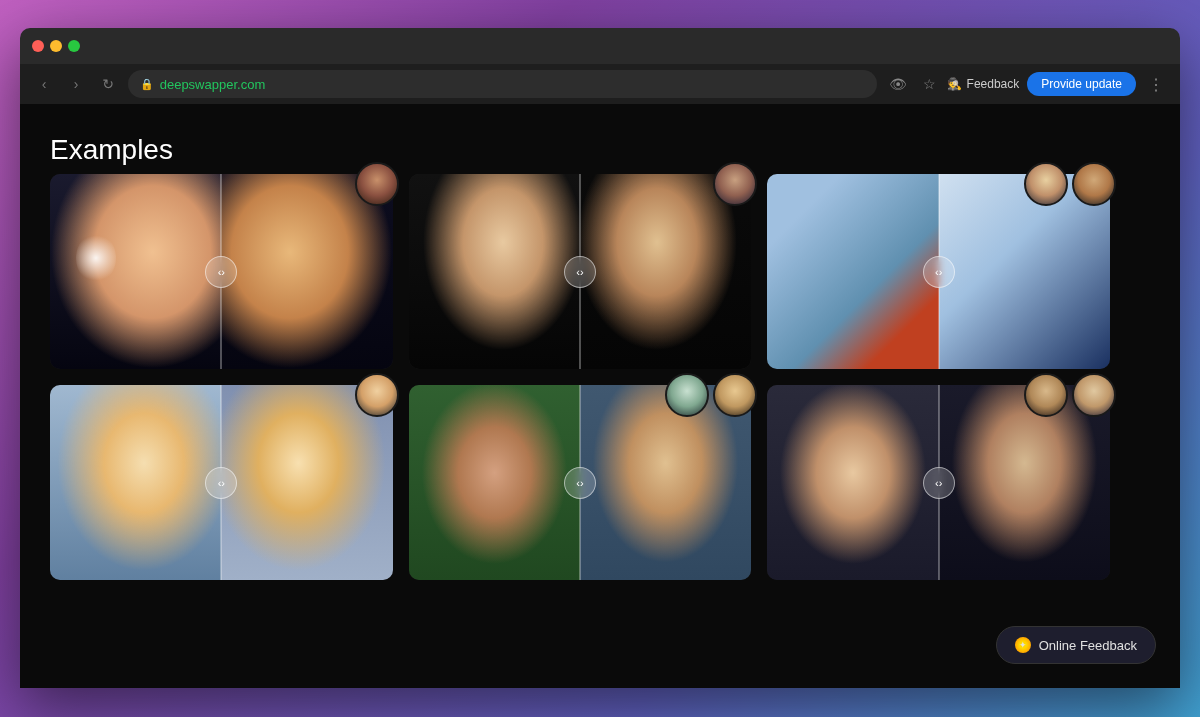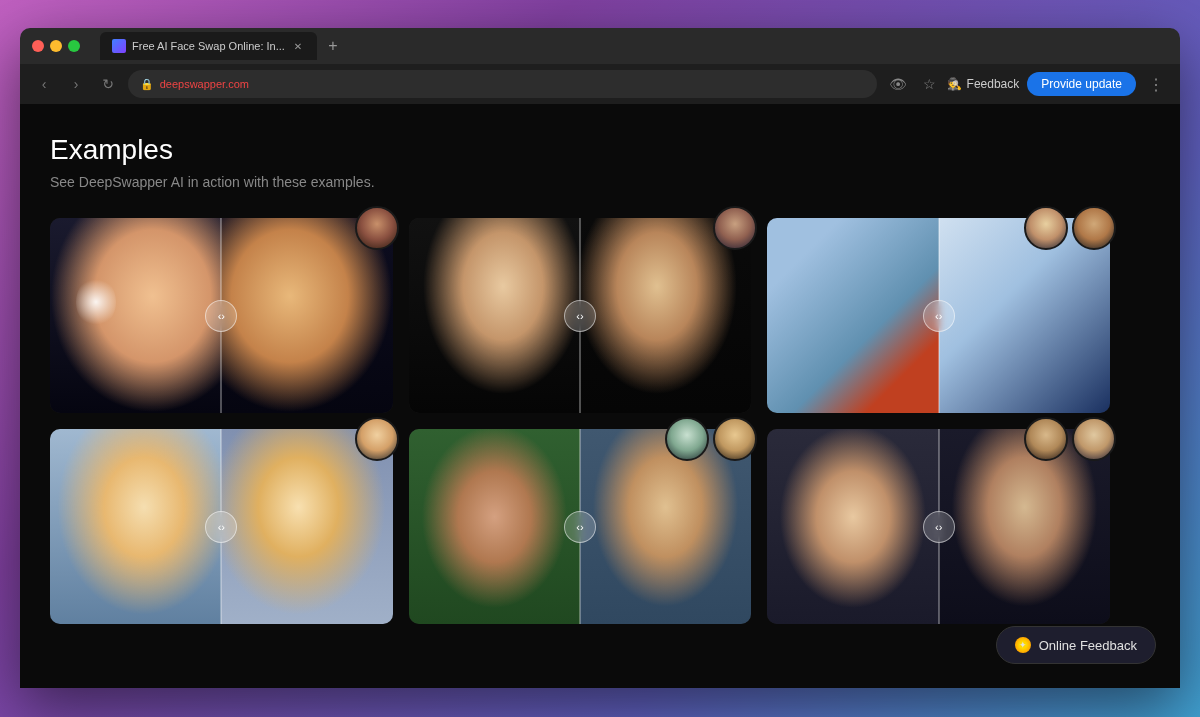--- a/index.html
+++ b/index.html
@@ -141,22 +141,22 @@
       padding: 0 12px;
       gap: 6px;
     }
 
     .lock-icon {
       color: #999;
       font-size: 11px;
     }
 
     .address-text {
-      font-size: 11px;
-      color: #ef4444;
+      font-size: 13px;
+      color: #22c55e;
     }
 
     .nav-actions {
       display: flex;
       align-items: center;
       gap: 8px;
     }
 
     .nav-icon-btn {
       color: #888;
@@ -452,28 +452,20 @@
 </head>
 <body>
 
 <div class="browser-window">
 
   <div class="title-bar">
     <div class="traffic-lights">
       <div class="traffic-light tl-red"></div>
       <div class="traffic-light tl-yellow"></div>
       <div class="traffic-light tl-green"></div>
-    </div>
-    <div class="tab-bar">
-      <div class="tab">
-        <div class="tab-favicon"></div>
-        <span class="tab-title">Free AI Face Swap Online: In...</span>
-        <span class="tab-close">✕</span>
-      </div>
-      <div class="new-tab-btn">+</div>
     </div>
   </div>
 
   <div class="nav-bar">
     <div class="nav-btn">‹</div>
     <div class="nav-btn">›</div>
     <div class="nav-btn">↻</div>
     <div class="address-bar">
       <span class="lock-icon">🔒</span>
       <span class="address-text">deepswapper.com</span>
@@ -485,21 +477,20 @@
         <span>🕵</span>
         <span>Feedback</span>
       </div>
       <button class="finish-update-btn">Provide update</button>
       <span class="menu-dots">⋮</span>
     </div>
   </div>
 
   <div class="page-content">
     <h1 class="page-title">Examples</h1>
-    <p class="page-subtitle">See DeepSwapper AI in action with these examples.</p>
 
     <div class="examples-grid">
 
       <div class="example-card">
         <div class="avatars">
           <div class="avatar-circle av1"></div>
         </div>
         <div class="card-image">
           <div class="split-left">
             <div class="face-elon-left">

